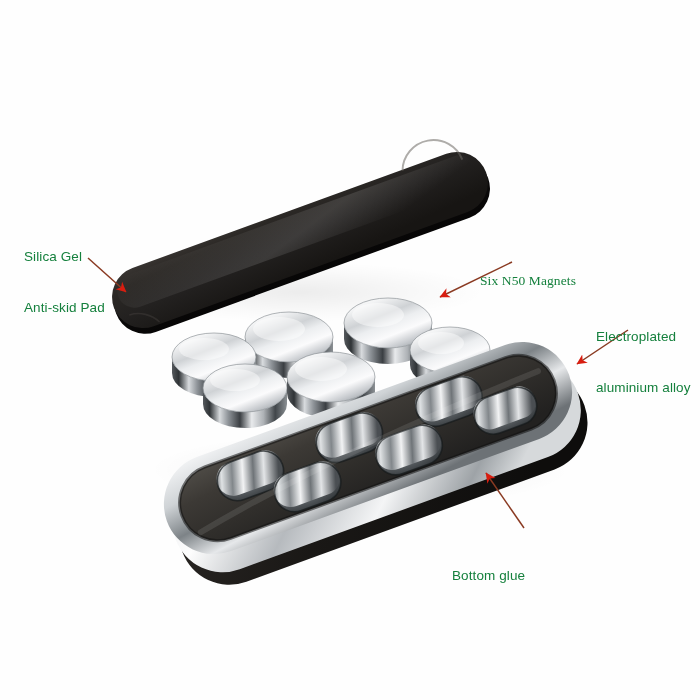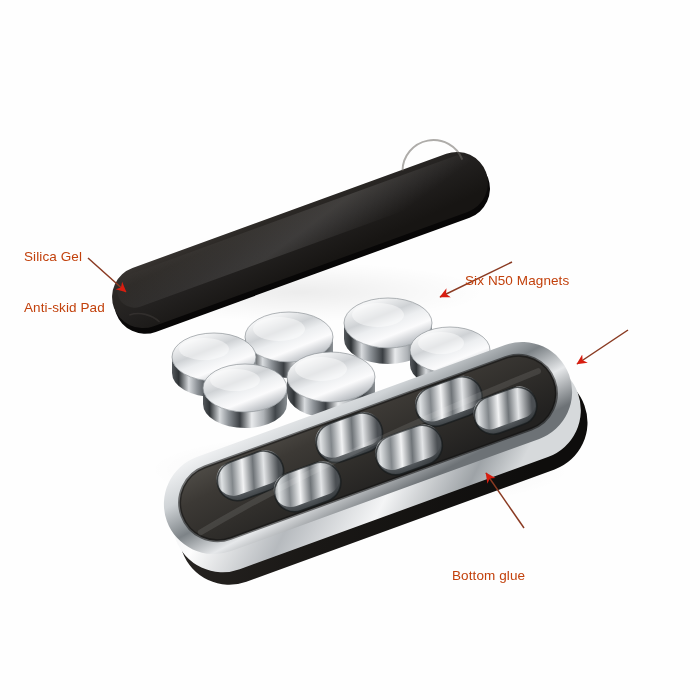--- a/index.html
+++ b/index.html
@@ -16,29 +16,29 @@
     font-family: "Liberation Sans", sans-serif;
   }
   #artboard {
     position: absolute;
     inset: 0;
     width: 700px;
     height: 700px;
   }
   .callout-label {
     position: absolute;
-    color: #c2410c;
+    color: #15803d;
     font-family: "Liberation Sans", sans-serif;
     font-size: 13.5px;
     line-height: 17px;
     white-space: pre;
     letter-spacing: 0.1px;
   }
   #label-silica  { left: 24px;  top: 214px; }
-  #label-magnets { left: 465px; top: 238px; }
+  #label-magnets { left: 480px; top: 238px; font-family: Liberation Serif, serif; }
   #label-alloy   { left: 596px; top: 294px; }
   #label-glue    { left: 452px; top: 533px; }
 </style>
 </head>
 <body>
 
 <div id="stage">
 
   <svg id="artboard" viewBox="0 0 700 700" xmlns="http://www.w3.org/2000/svg">
     <defs>
@@ -257,18 +257,22 @@
 
   <div class="callout-label" id="label-silica">
     <div>Silica Gel</div>
     <div>Anti-skid Pad</div>
   </div>
 
   <div class="callout-label" id="label-magnets">
     <div>Six N50 Magnets</div>
   </div>
 
+  <div class="callout-label" id="label-alloy">
+    <div>Electroplated</div>
+    <div>aluminium alloy</div>
+  </div>
 
   <div class="callout-label" id="label-glue">
     <div>Bottom glue</div>
   </div>
 
 </div>
 
 </body></html>

